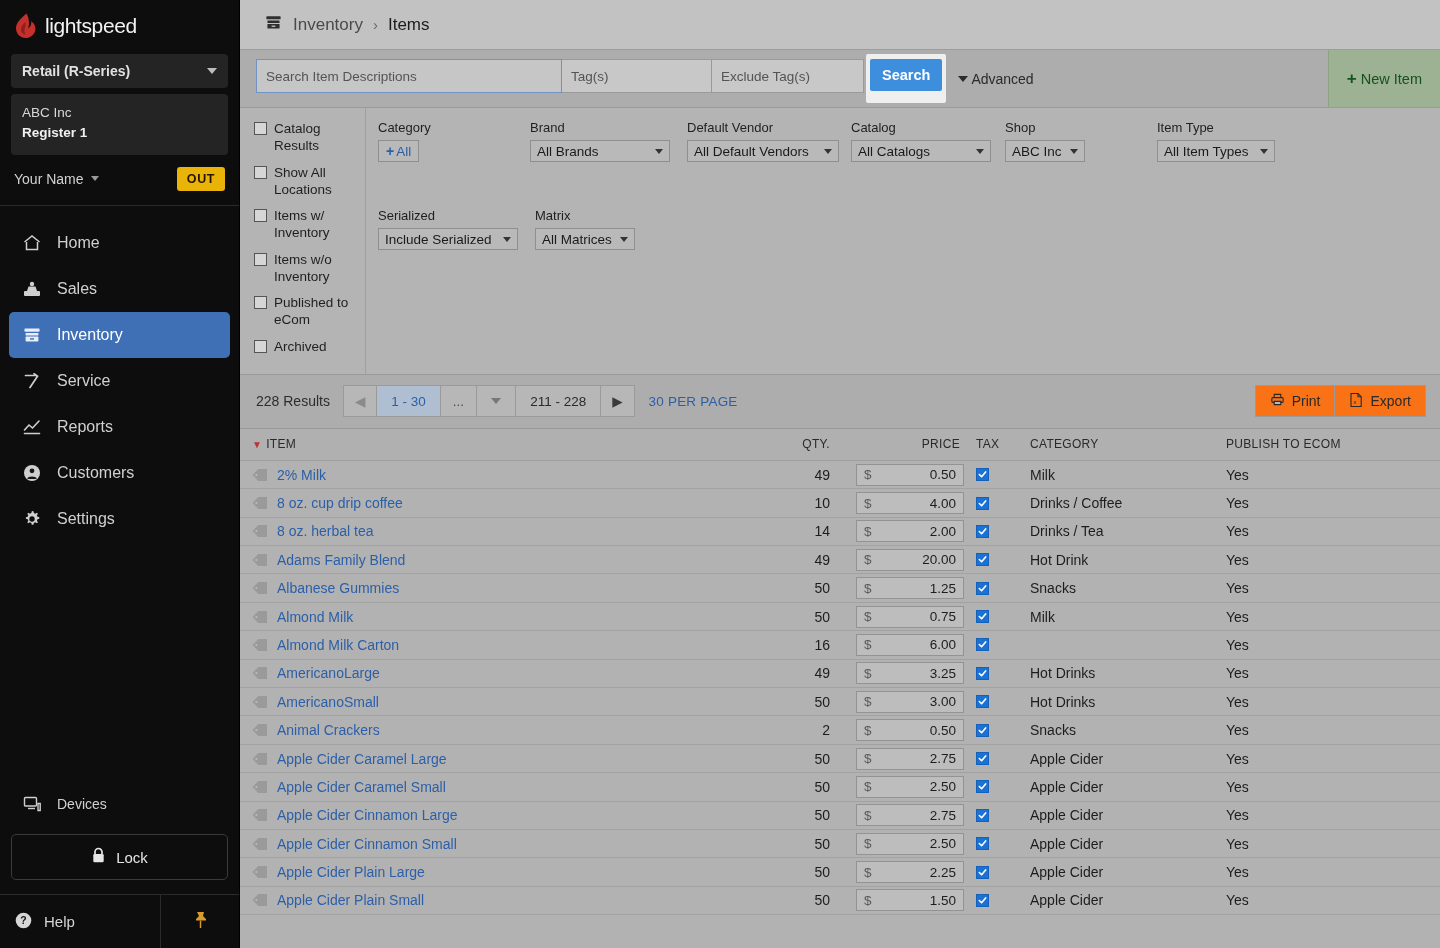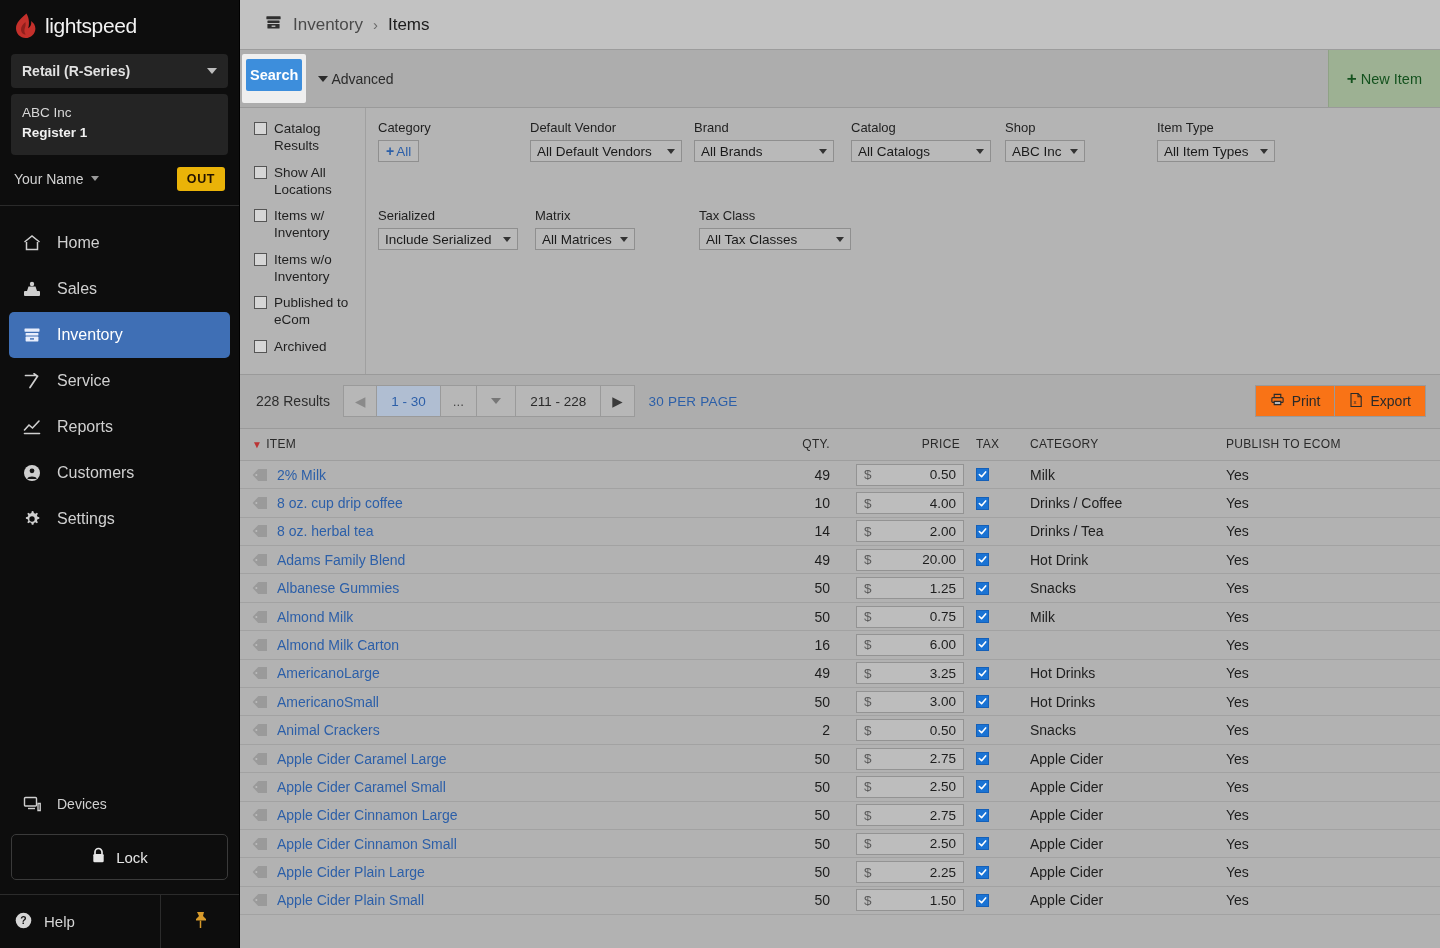--- a/index.html
+++ b/index.html
@@ -91,21 +91,21 @@
     font-family: "Liberation Sans", sans-serif;
     display:flex; align-items:center;
   }
   .inp.focused { border: 1px solid #6f93c4; background: #c6c6c6; }
   .inp-desc { width: 306px; }
   .inp-tag { width: 150px; border-left: none; }
   .inp-ex { width: 152px; border-left: none; }
   .search-btn-wrap { padding: 5px 4px 5px 4px; background:#efefef; margin:4px 0 4px 2px; border-radius:2px; }
   .search-btn {
     background: #3d8edc; color: #fff; font-size: 14.5px; font-weight: 600;
-    height: 32px; padding: 0 4px; display:flex; align-items:center;
+    height: 32px; padding: 0 12px; display:flex; align-items:center;
     border: none; border-radius: 2px; cursor: pointer;
     font-family: "Liberation Sans", sans-serif;
   }
   .advanced { display:flex; align-items:center; gap:3px; margin-left: 12px; font-size: 14px; color:#2b2b2b; }
   .adv-caret { width:0;height:0;border-left:5px solid transparent;border-right:5px solid transparent;border-top:6px solid #2b2b2b; }
   .newitem {
     margin-left: auto; width: 112px; background:#9db193;
     border-left: 1px solid #8fa285;
     display:flex; align-items:center; justify-content:center; gap:4px;
     font-size: 14.5px; color: #14521e;
@@ -368,20 +368,25 @@
           <rect x="3.6" y="11.6" width="12.8" height="4.8" rx=".6" fill="#2f2f2f"></rect>
           <rect x="8" y="13.2" width="4" height="1.4" fill="#c2c2c2"></rect>
         </svg>
       </span>
       <span class="crumb">Inventory</span>
       <span class="crumb-sep">›</span>
       <span class="crumb-cur">Items</span>
     </div>
 
     <div class="searchbar">
+      <div class="sb-pad">
+        <div class="inp inp-desc focused" style="color:#545454">Search Item Descriptions</div>
+        <div class="inp inp-tag" style="color:#545454">Tag(s)</div>
+        <div class="inp inp-ex" style="color:#545454">Exclude Tag(s)</div>
+      </div>
       <div class="search-btn-wrap">
         <button class="search-btn">Search</button>
       </div>
       <div class="advanced">
         <span class="adv-caret"></span>
         <span>Advanced</span>
       </div>
       <div class="newitem">
         <span class="plus-g">+</span>
         <span>New Item</span>
@@ -418,31 +423,31 @@
 
       <div class="fields">
         <div class="frow">
           <div class="fgrp" style="width:152px">
             <div class="flabel">Category</div>
             <span class="plus-all">
               <span class="plus-g" style="font-size:14px">+</span>
               <span>All</span>
             </span>
           </div>
+          <div class="fgrp" style="width:157px">
+            <div class="flabel">Brand</div>
+            <div class="fsel" style="width:140px">
+              <span>All Brands</span>
+              <span class="cv"></span>
+            </div>
+          </div>
           <div class="fgrp" style="width:164px">
             <div class="flabel">Default Vendor</div>
             <div class="fsel" style="width:152px">
               <span>All Default Vendors</span>
-              <span class="cv"></span>
-            </div>
-          </div>
-          <div class="fgrp" style="width:157px">
-            <div class="flabel">Brand</div>
-            <div class="fsel" style="width:140px">
-              <span>All Brands</span>
               <span class="cv"></span>
             </div>
           </div>
           <div class="fgrp" style="width:154px">
             <div class="flabel">Catalog</div>
             <div class="fsel" style="width:140px">
               <span>All Catalogs</span>
               <span class="cv"></span>
             </div>
           </div>
@@ -470,27 +475,20 @@
               <span class="cv"></span>
             </div>
           </div>
           <div class="fgrp" style="width:164px">
             <div class="flabel">Matrix</div>
             <div class="fsel" style="width:100px">
               <span>All Matrices</span>
               <span class="cv"></span>
             </div>
           </div>
-          <div class="fgrp">
-            <div class="flabel">Tax Class</div>
-            <div class="fsel" style="width:152px">
-              <span>All Tax Classes</span>
-              <span class="cv"></span>
-            </div>
-          </div>
         </div>
       </div>
     </div>
 
 
     <div class="pagebar">
       <span class="results-count">228 Results</span>
       <div class="pager">
         <span class="pg arrow">◀</span>
         <span class="pg cur">1 - 30</span>

